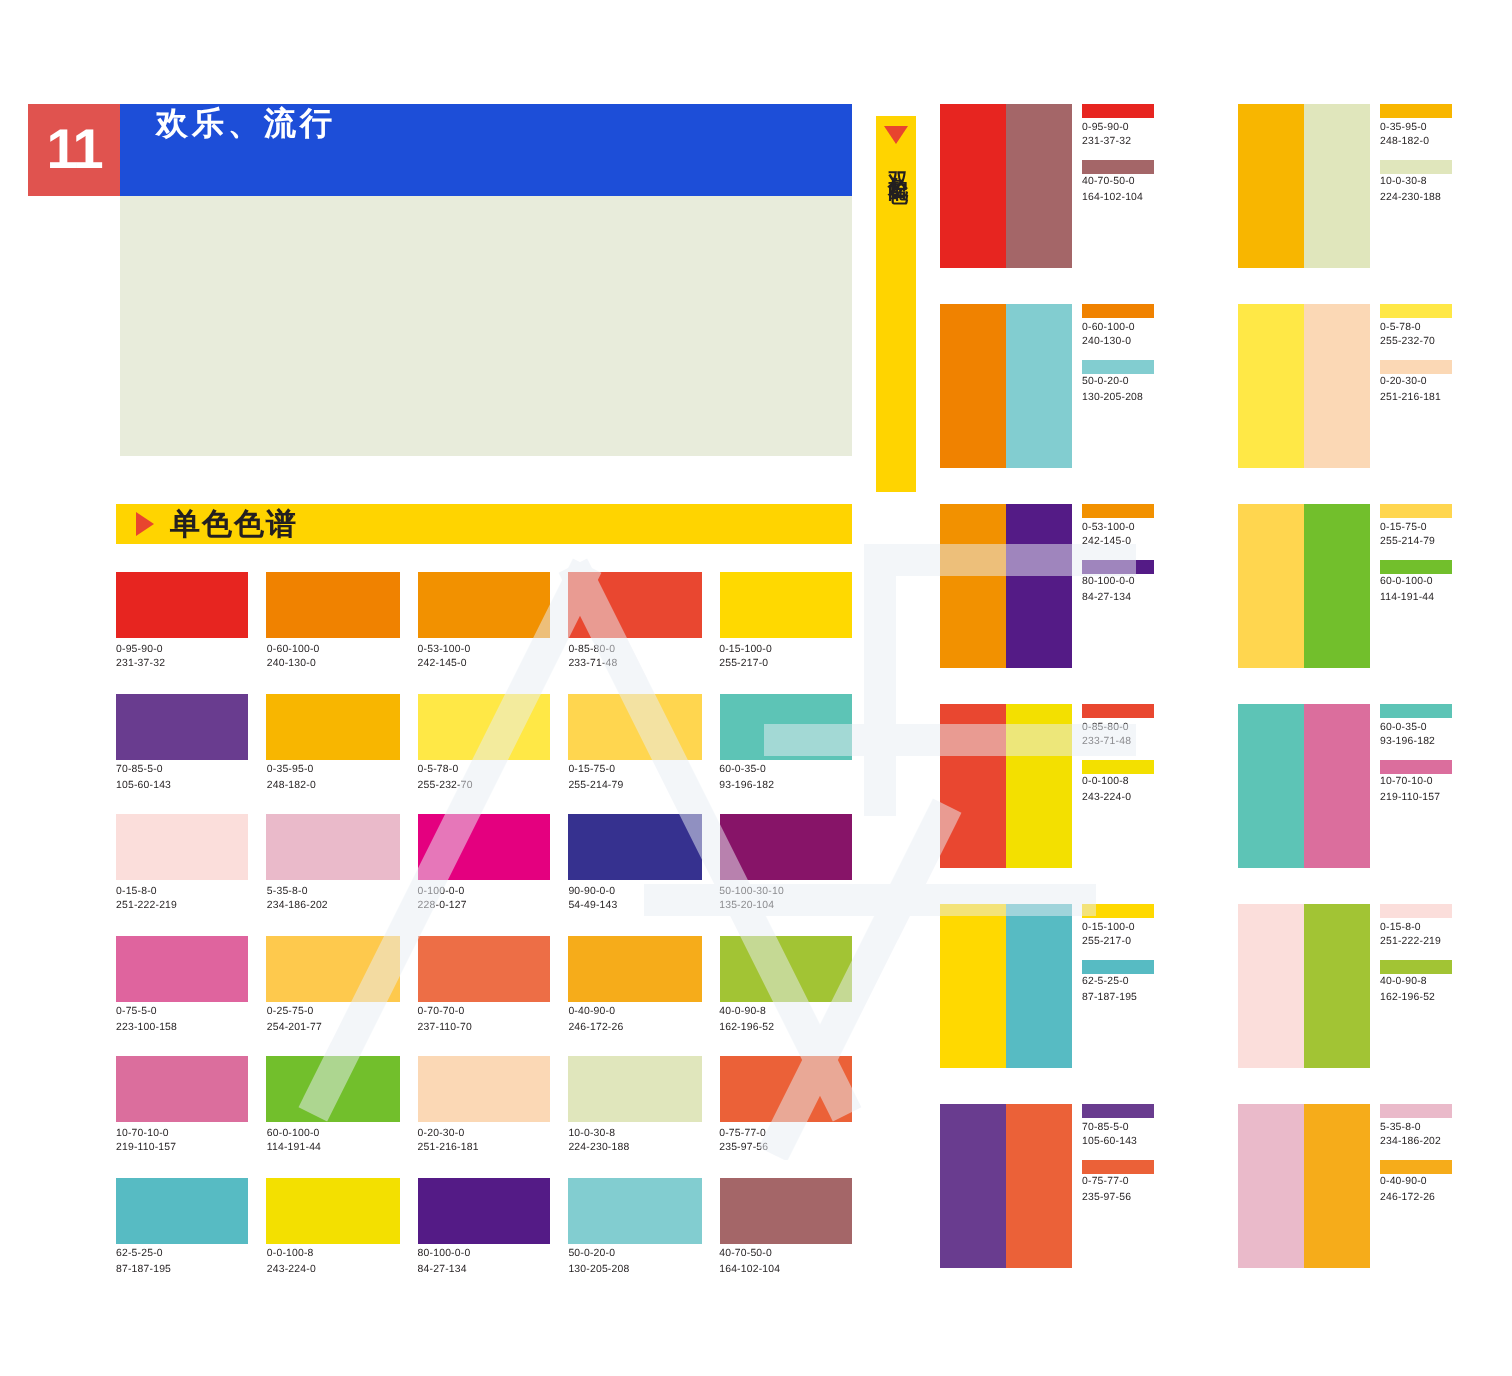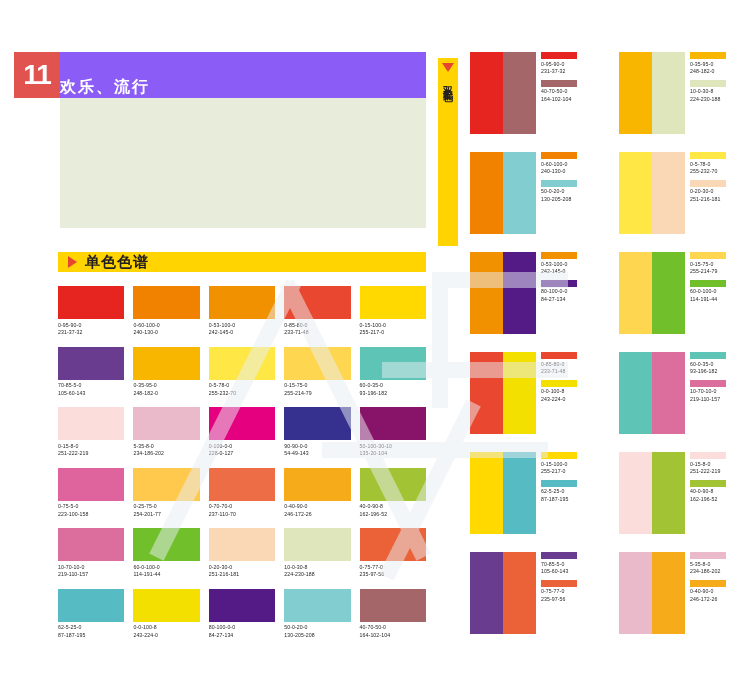--- a/index.html
+++ b/index.html
@@ -52,23 +52,24 @@
     color: #ffffff;
     font-size: 28px;
     font-weight: bold;
     display: flex;
     align-items: center;
     justify-content: center;
     letter-spacing: -1px;
   }
   .chapter-title-bar {
     flex: 1;
-    background: #8b5cf6;
+    background: #1d4ed8;
     display: flex;
-    align-items: flex-end;
+    align-items: flex-start;
+    padding-left: 18px;
   }
   .chapter-title {
     color: #ffffff;
     font-size: 16px;
     font-weight: bold;
     letter-spacing: 2px;
   }
 
   .intro-panel {
     margin-left: 46px;

